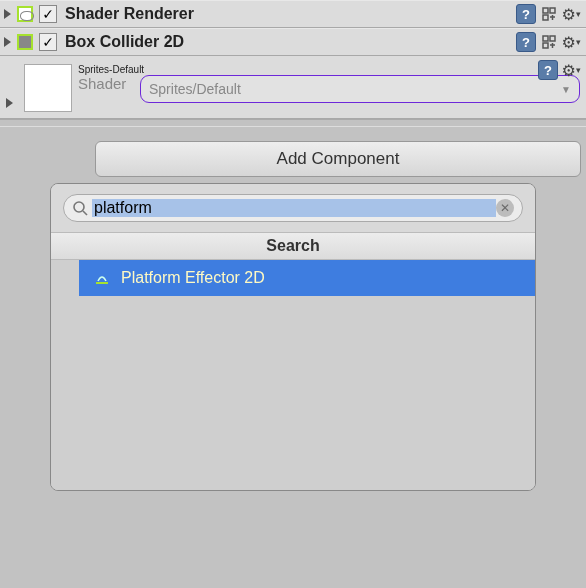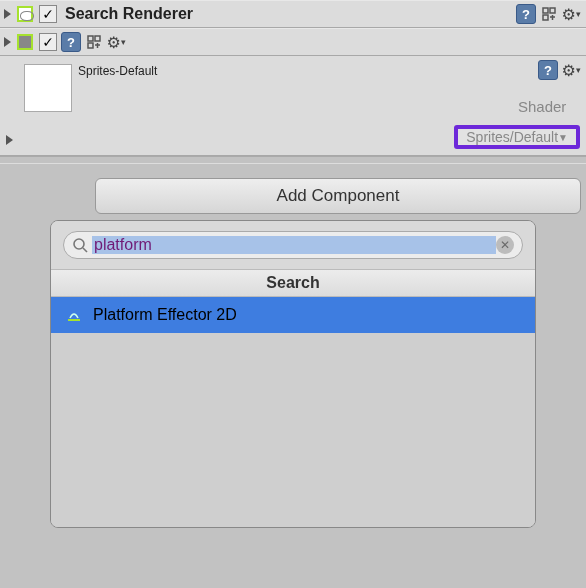--- a/index.html
+++ b/index.html
@@ -113,41 +113,39 @@
     margin-left:2px;
   }
   .mat-thumb {
     width: 48px; height: 48px;
     background: #fff;
     margin: 4px 6px 0 6px;
     border: 1px solid #aaa;
   }
   .mat-info { flex: 1; padding-top: 4px; }
   .mat-name {
-    font-size: 12px;
+    font-size: 10px;
     color: #222;
-    margin-bottom: 20px;
+    margin-bottom: 0;
   }
   .shader-row {
     display: flex;
-    align-items: flex-end;
-    gap: 10px;
-    flex-direction: column;
+    align-items: flex-start;
   }
   .shader-label {
     font-size: 15px;
     color: #888;
     width: 62px;
   }
   .shader-dropdown {
     flex: 1;
     background: #e2e2e2;
-    border: 4px solid #6d28d9;
-    border-radius: 3px;
-    height: 36px;
+    border: 1px solid #6d28d9;
+    border-radius: 9px;
+    height: 28px;
     display: flex;
     align-items: center;
     padding: 0 8px;
     font-size: 14px;
     color: #888;
     justify-content: space-between;
     cursor: default;
   }
   .shader-dropdown .arrow {
     font-size: 10px;
@@ -213,21 +211,21 @@
     padding: 0 8px;
   }
   .search-icon-glyph {
     width: 16px; height: 16px;
     color: #777;
     margin-right: 4px;
   }
   .search-text {
     flex: 1;
     font-size: 16px;
-    color: #701a75;
+    color: #000000;
     background: #a7c2e8;
     padding: 0 2px;
   }
   .clear-btn {
     width: 18px; height: 18px;
     background: #bcbcbc;
     border-radius: 50%;
     color: #6a6a6a;
     display: flex; align-items: center; justify-content: center;
     font-size: 12px;
@@ -253,21 +251,22 @@
     height: 36px;
     display: flex;
     align-items: center;
     padding: 0 14px;
     gap: 10px;
     font-size: 16px;
     cursor: pointer;
   }
   .result-item.selected {
     background: #3e7de0;
-    color: #000000;
+    color: #fef9c3;
+    margin-left: 28px;
   }
   .result-item:not(.selected) {
     color: #333;
   }
   .result-arrow {
     margin-left: auto;
     font-size: 18px;
     color: #888;
   }
   .effector-icon {
@@ -281,40 +280,41 @@
 </style>
 </head>
 <body>
 
 <div class="component-row">
   <div class="foldout"></div>
   <div class="comp-icon">
       <div class="sprite-icon"></div>
     </div>
   <div class="checkbox">✓</div>
-  <div class="comp-title">Search Renderer</div>
+  <div class="comp-title">Shader Renderer</div>
   <div class="help-icon">?</div>
   <div class="preset-icon">
     <svg class="preset-svg" viewBox="0 0 16 16">
         <rect x="2" y="2" width="5" height="5" fill="none" stroke="#555" stroke-width="1.5"></rect>
         <rect x="9" y="2" width="5" height="5" fill="none" stroke="#555" stroke-width="1.5"></rect>
         <rect x="2" y="9" width="5" height="5" fill="none" stroke="#555" stroke-width="1.5"></rect>
         <line x1="9" y1="11" x2="14" y2="11" stroke="#555" stroke-width="1.5"></line>
         <line x1="11.5" y1="9" x2="11.5" y2="14" stroke="#555" stroke-width="1.5"></line>
       </svg>
   </div>
   <div class="gear-icon">⚙<span style="font-size:9px;">▾</span></div>
 </div>
 
 <div class="component-row">
   <div class="foldout"></div>
   <div class="comp-icon">
       <div class="box-icon"></div>
     </div>
   <div class="checkbox">✓</div>
+  <div class="comp-title">Box Collider 2D</div>
   <div class="help-icon">?</div>
   <div class="preset-icon">
     <svg class="preset-svg" viewBox="0 0 16 16">
         <rect x="2" y="2" width="5" height="5" fill="none" stroke="#555" stroke-width="1.5"></rect>
         <rect x="9" y="2" width="5" height="5" fill="none" stroke="#555" stroke-width="1.5"></rect>
         <rect x="2" y="9" width="5" height="5" fill="none" stroke="#555" stroke-width="1.5"></rect>
         <line x1="9" y1="11" x2="14" y2="11" stroke="#555" stroke-width="1.5"></line>
         <line x1="11.5" y1="9" x2="11.5" y2="14" stroke="#555" stroke-width="1.5"></line>
       </svg>
   </div>

